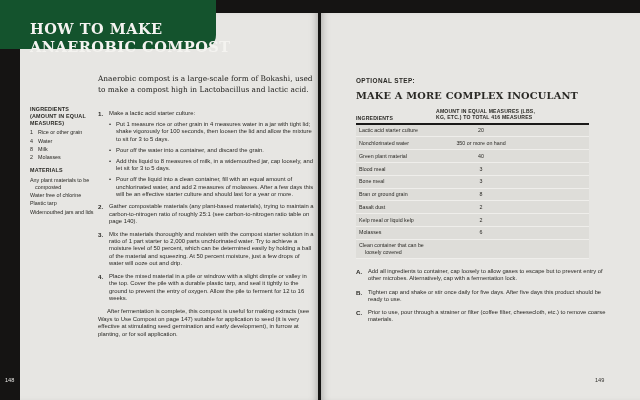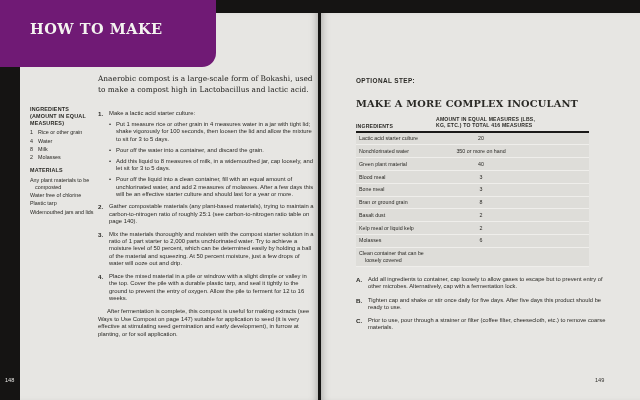--- a/index.html
+++ b/index.html
@@ -2,21 +2,21 @@
 <html><head>
 <meta charset="utf-8">
 <style>
   html,body{margin:0;padding:0;}
   body{width:640px;height:400px;background:#151413;position:relative;overflow:hidden;
        font-family:"Liberation Sans",sans-serif;color:#2a2925;}
   .page{position:absolute;top:13px;bottom:0;background:#e7e6e3;}
   .left-page{left:20px;width:298px;box-shadow:inset -6px 0 8px -6px rgba(0,0,0,.35);}
   .right-page{left:321px;width:319px;box-shadow:inset 6px 0 8px -6px rgba(0,0,0,.35);}
 
-  .title-block{position:absolute;left:0;top:0;width:216px;height:67px;background:#701a75;
+  .title-block{position:absolute;left:0;top:0;width:216px;height:49px;background:#14532d;
                border-radius:0 0 14px 0;z-index:6;}
   .title-text{position:absolute;left:30px;top:20px;color:#f4f3f0;
               font-family:"DejaVu Serif","Liberation Serif",serif;font-weight:bold;
               font-size:14.5px;line-height:17.5px;letter-spacing:.5px;white-space:nowrap;}
 
   
   .intro{position:absolute;left:78px;top:60px;width:224px;
          font-family:"DejaVu Serif","Liberation Serif",serif;font-size:7.4px;
          line-height:11.2px;color:#21201d;}
   .intro .it{}
@@ -35,21 +35,21 @@
   .step-body{flex:1;}
   .bullet{display:flex;margin-top:3.6px;}
   .bullet::before{content:"\2022";width:7px;flex-shrink:0;}
   .bullet-text{flex:1;}
   .closing{margin-top:6px;text-indent:9px;}
 
   
   .rp-content{position:absolute;left:35px;top:64px;width:250px;}
   .kicker{font-weight:bold;font-size:6.4px;letter-spacing:.4px;}
   .rp-heading{font-family:"DejaVu Serif","Liberation Serif",serif;font-weight:bold;
-              font-size:9.8px;letter-spacing:.2px;margin-top:14px;}
+              font-size:9.8px;letter-spacing:.2px;margin-top:6px;}
   .tbl{margin-top:7px;width:233px;}
   .tbl-head{display:flex;border-bottom:2px solid #1a1918;padding-bottom:2px;}
   .tbl-h1{width:80px;align-self:flex-end;font-weight:bold;font-size:5.1px;letter-spacing:.2px;}
   .tbl-h2{width:100px;font-weight:bold;font-size:5.1px;line-height:6.3px;letter-spacing:.2px;}
   .tbl-row{display:flex;background:#deddd9;border-bottom:1px solid #efeeeb;
            font-size:5.3px;line-height:6.6px;padding:2.6px 0;}
   .cell-ing{width:80px;padding-left:3px;flex-shrink:0;}
   .cell-ing span{display:block;padding-left:6px;text-indent:-6px;}
   .cell-amt{width:84px;text-align:center;}
   .lettered{margin-top:9px;}
@@ -213,18 +213,19 @@
           <span class="lletter">C.</span>
           <span class="ltext">Prior to use, pour through a strainer or filter (coffee filter, cheesecloth, etc.) to remove coarse materials.</span>
         </div>
       </div>
     </div>
   </div>
 
   <div class="title-block">
     <div class="title-text">
       <div>HOW TO MAKE</div>
+      <div>ANAEROBIC COMPOST</div>
     </div>
   </div>
 
   <div class="pageno-left">148</div>
   <div class="pageno-right">149</div>
 </div>
 
 </body></html>

